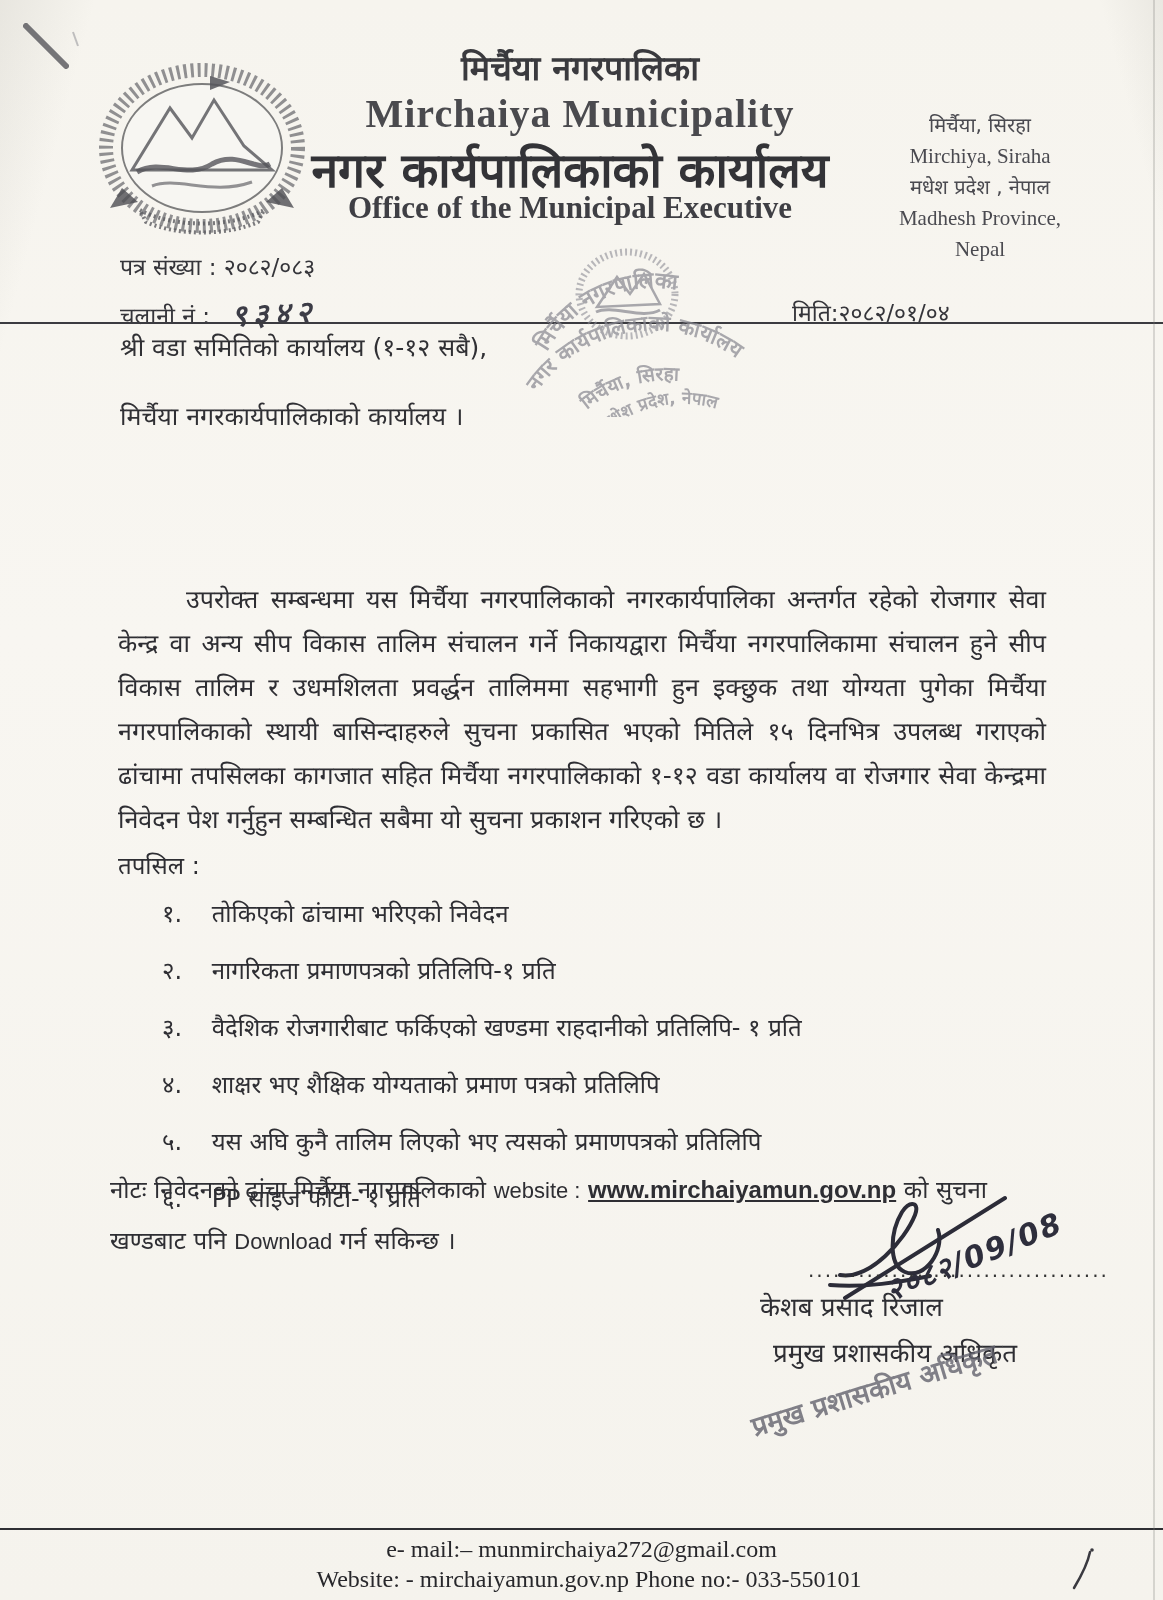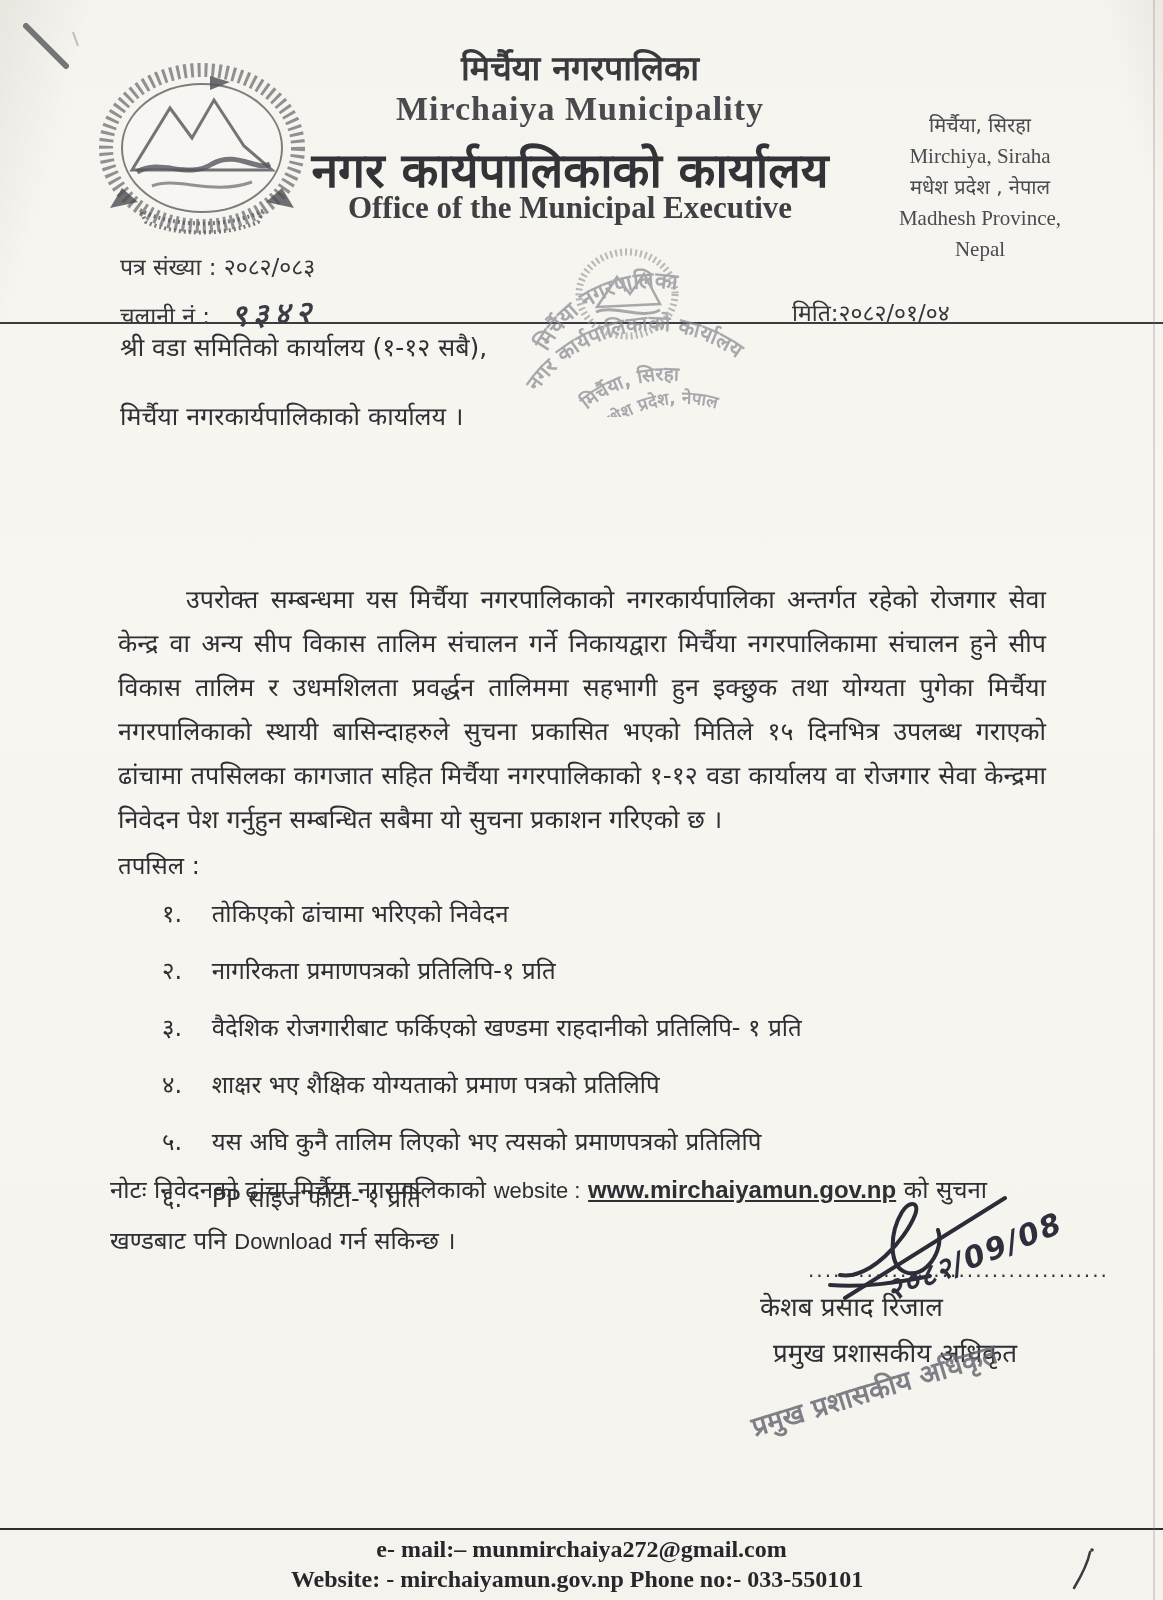--- a/index.html
+++ b/index.html
@@ -13,21 +13,21 @@
       linear-gradient(180deg, #f6f4ee 0%, #f8f6f1 40%, #f5f3ed 100%);
     overflow:hidden;
     font-family:"DejaVu Sans", sans-serif;
     color:#2b2b2e;
   }
   .abs{position:absolute;}
   .serif{font-family:"Liberation Serif","DejaVu Serif",serif;}
   .center{text-align:center;}
   
   .np-title{font-size:34px;font-weight:bold;color:#3a3a3e;}
-  .en-title{font-size:34px;font-weight:bold;color:#4a4a4e;letter-spacing:1px;}
+  .en-title{font-size:40px;font-weight:bold;color:#4a4a4e;letter-spacing:1px;}
   .np-office{font-size:48px;font-weight:bold;color:#333337;}
   .en-office{font-size:31px;font-weight:bold;color:#3f3f44;}
   .addr{font-size:20px;line-height:31px;text-align:center;color:#4a4a50;}
   .addr .en{font-family:"Liberation Serif","DejaVu Serif",serif;font-size:21px;}
   
   .meta{font-size:23px;color:#35353a;}
   .handwrite{
     font-style:italic;font-size:30px;letter-spacing:6px;color:#3c3c46;
     transform:rotate(-3deg);display:inline-block;font-weight:bold;
   }
@@ -52,21 +52,21 @@
   .sig-title{font-size:26px;color:#2e2e33;}
   .sig-stamp{
     font-size:27px;font-weight:bold;color:#63636e;opacity:.8;
     transform:rotate(-17deg);transform-origin:left center;white-space:nowrap;
   }
   .hand-date{
     font-size:30px;font-style:italic;font-weight:bold;color:#2e2e3c;
     transform:rotate(-22deg);display:inline-block;letter-spacing:2px;
   }
   
-  .footer{font-size:24px;color:#27272b;text-align:center;font-weight:bold;}
+  .footer{font-size:24px;color:#27272b;text-align:center;}
   .seal-svg{opacity:.72;}
   .edge-right{position:absolute;right:8px;top:0;height:100%;width:2px;background:rgba(120,120,115,.25);}
 </style>
 </head>
 <body>
 
 <div class="page">
 
   <svg class="abs" style="left:18px;top:18px;" width="70" height="70">
     <line x1="8" y1="8" x2="48" y2="48" stroke="#4c4c52" stroke-width="6" stroke-linecap="round" opacity=".75"></line>
@@ -189,20 +189,20 @@
   </svg>
   <div class="abs hand-date" style="left:880px;top:1235px;">२०८२/09/08</div>
 
   <div class="abs dots" style="left:808px;top:1258px;width:220px;text-align:center;">....................................</div>
   <div class="abs sig-name" style="left:760px;top:1288px;width:300px;text-align:left;">केशब प्रसाद रिजाल</div>
   <div class="abs sig-title" style="left:730px;top:1334px;width:330px;text-align:center;">प्रमुख प्रशासकीय अधिकृत</div>
   <div class="abs sig-stamp" style="left:752px;top:1408px;">प्रमुख प्रशासकीय अधिकृत</div>
 
   <div class="rule" style="top:1528px;background:#2f2f33;"></div>
   <div class="abs footer serif" style="left:0;top:1536px;width:1163px;">e- mail:– munmirchaiya272@gmail.com</div>
-  <div class="abs footer serif" style="left:3px;top:1566px;width:1148px;">Website: - mirchaiyamun.gov.np Phone no:- 033-550101</div>
+  <div class="abs footer serif" style="left:15px;top:1566px;width:1148px;">Website: - mirchaiyamun.gov.np Phone no:- 033-550101</div>
   <svg class="abs" style="left:1068px;top:1548px;" width="30" height="45">
     <path d="M22 4 C20 14, 12 30, 6 40" fill="none" stroke="#3a3a40" stroke-width="2.5" stroke-linecap="round"></path>
     <circle cx="24" cy="2" r="1.8" fill="#3a3a40"></circle>
   </svg>
 
   <div class="edge-right"></div>
 </div>
 
 </body></html>

